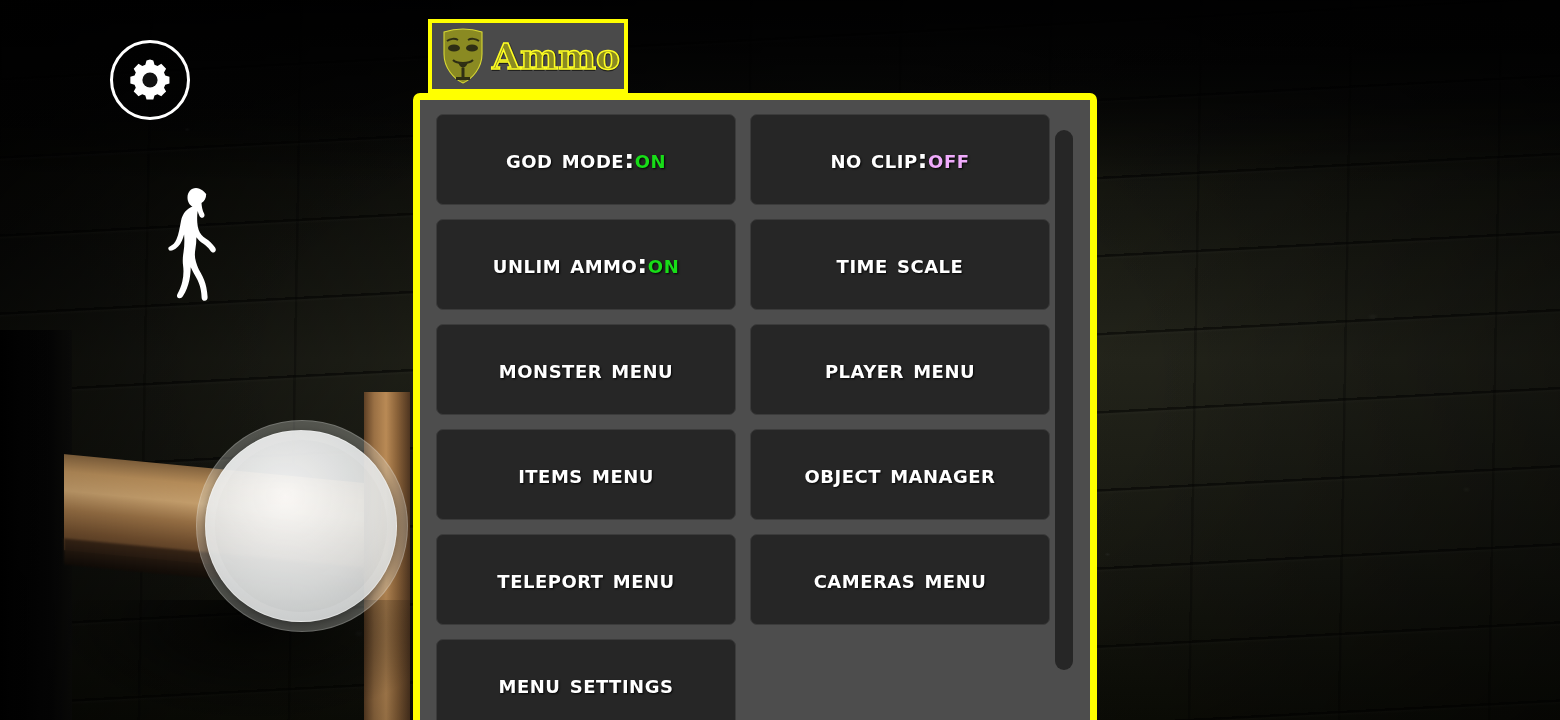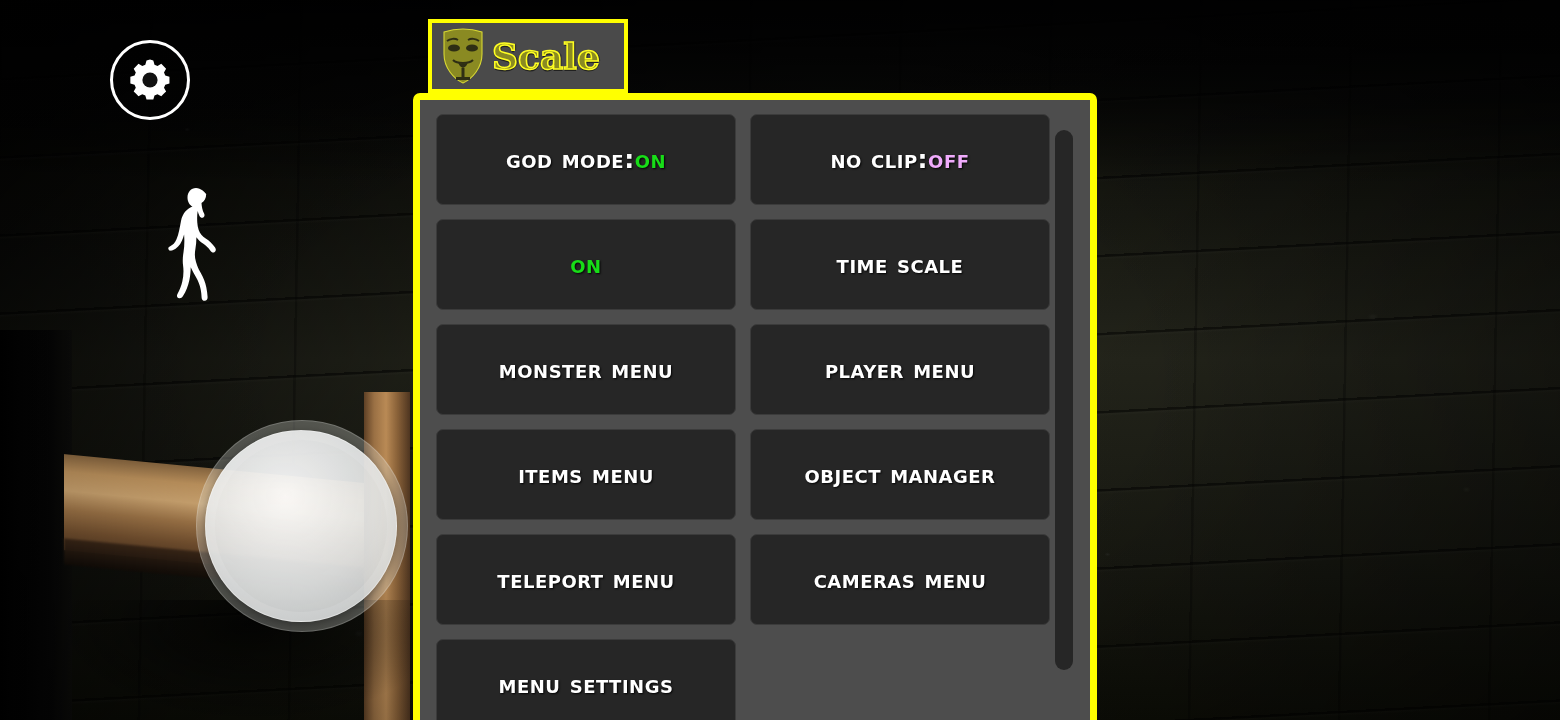--- a/index.html
+++ b/index.html
@@ -264,35 +264,36 @@
       <path fill="#8a8a22" stroke="#d8d833" stroke-width="1.1" d="M23 1C13 1 4 4 4 4v22c0 14 10 25 19 29 9-4 19-15 19-29V4S33 1 23 1z"></path>
       <ellipse cx="14" cy="20" rx="6" ry="3.6" fill="#2e2e14"></ellipse>
       <ellipse cx="32" cy="20" rx="6" ry="3.6" fill="#2e2e14"></ellipse>
       <path d="M7 13c3-2.5 8-3 11-1" stroke="#2e2e14" stroke-width="1.8" fill="none"></path>
       <path d="M39 13c-3-2.5-8-3-11-1" stroke="#2e2e14" stroke-width="1.8" fill="none"></path>
       <path d="M13 32c4 4 16 4 20 0" stroke="#2e2e14" stroke-width="2" fill="none"></path>
       <path d="M18 34c2 2 8 2 10 0 -1 3 -2 5 -5 6 -3-1 -4-3 -5-6z" fill="#2e2e14"></path>
       <rect x="21.5" y="40" width="3" height="11" fill="#2e2e14"></rect>
       <rect x="16" y="49" width="14" height="3" fill="#2e2e14"></rect>
     </svg>
-    <span class="menu-tab-title">Scale</span>
+    <span class="menu-tab-title">Ammo</span>
   </div>
 
   <div class="menu-panel">
     <div class="menu-scroll">
       <div class="btn-grid" id="btn-grid">
           <div class="mod-btn">
             <span class="mod-btn-label">God Mode:</span>
             <span class="mod-btn-label val-on">ON</span>
           </div>
           <div class="mod-btn">
             <span class="mod-btn-label">No Clip:</span>
             <span class="mod-btn-label val-off">OFF</span>
           </div>
           <div class="mod-btn">
+            <span class="mod-btn-label">Unlim Ammo:</span>
             <span class="mod-btn-label val-on">ON</span>
           </div>
           <div class="mod-btn">
             <span class="mod-btn-label">Time Scale</span>
           </div>
           <div class="mod-btn">
             <span class="mod-btn-label">Monster Menu</span>
           </div>
           <div class="mod-btn">
             <span class="mod-btn-label">Player Menu</span>

